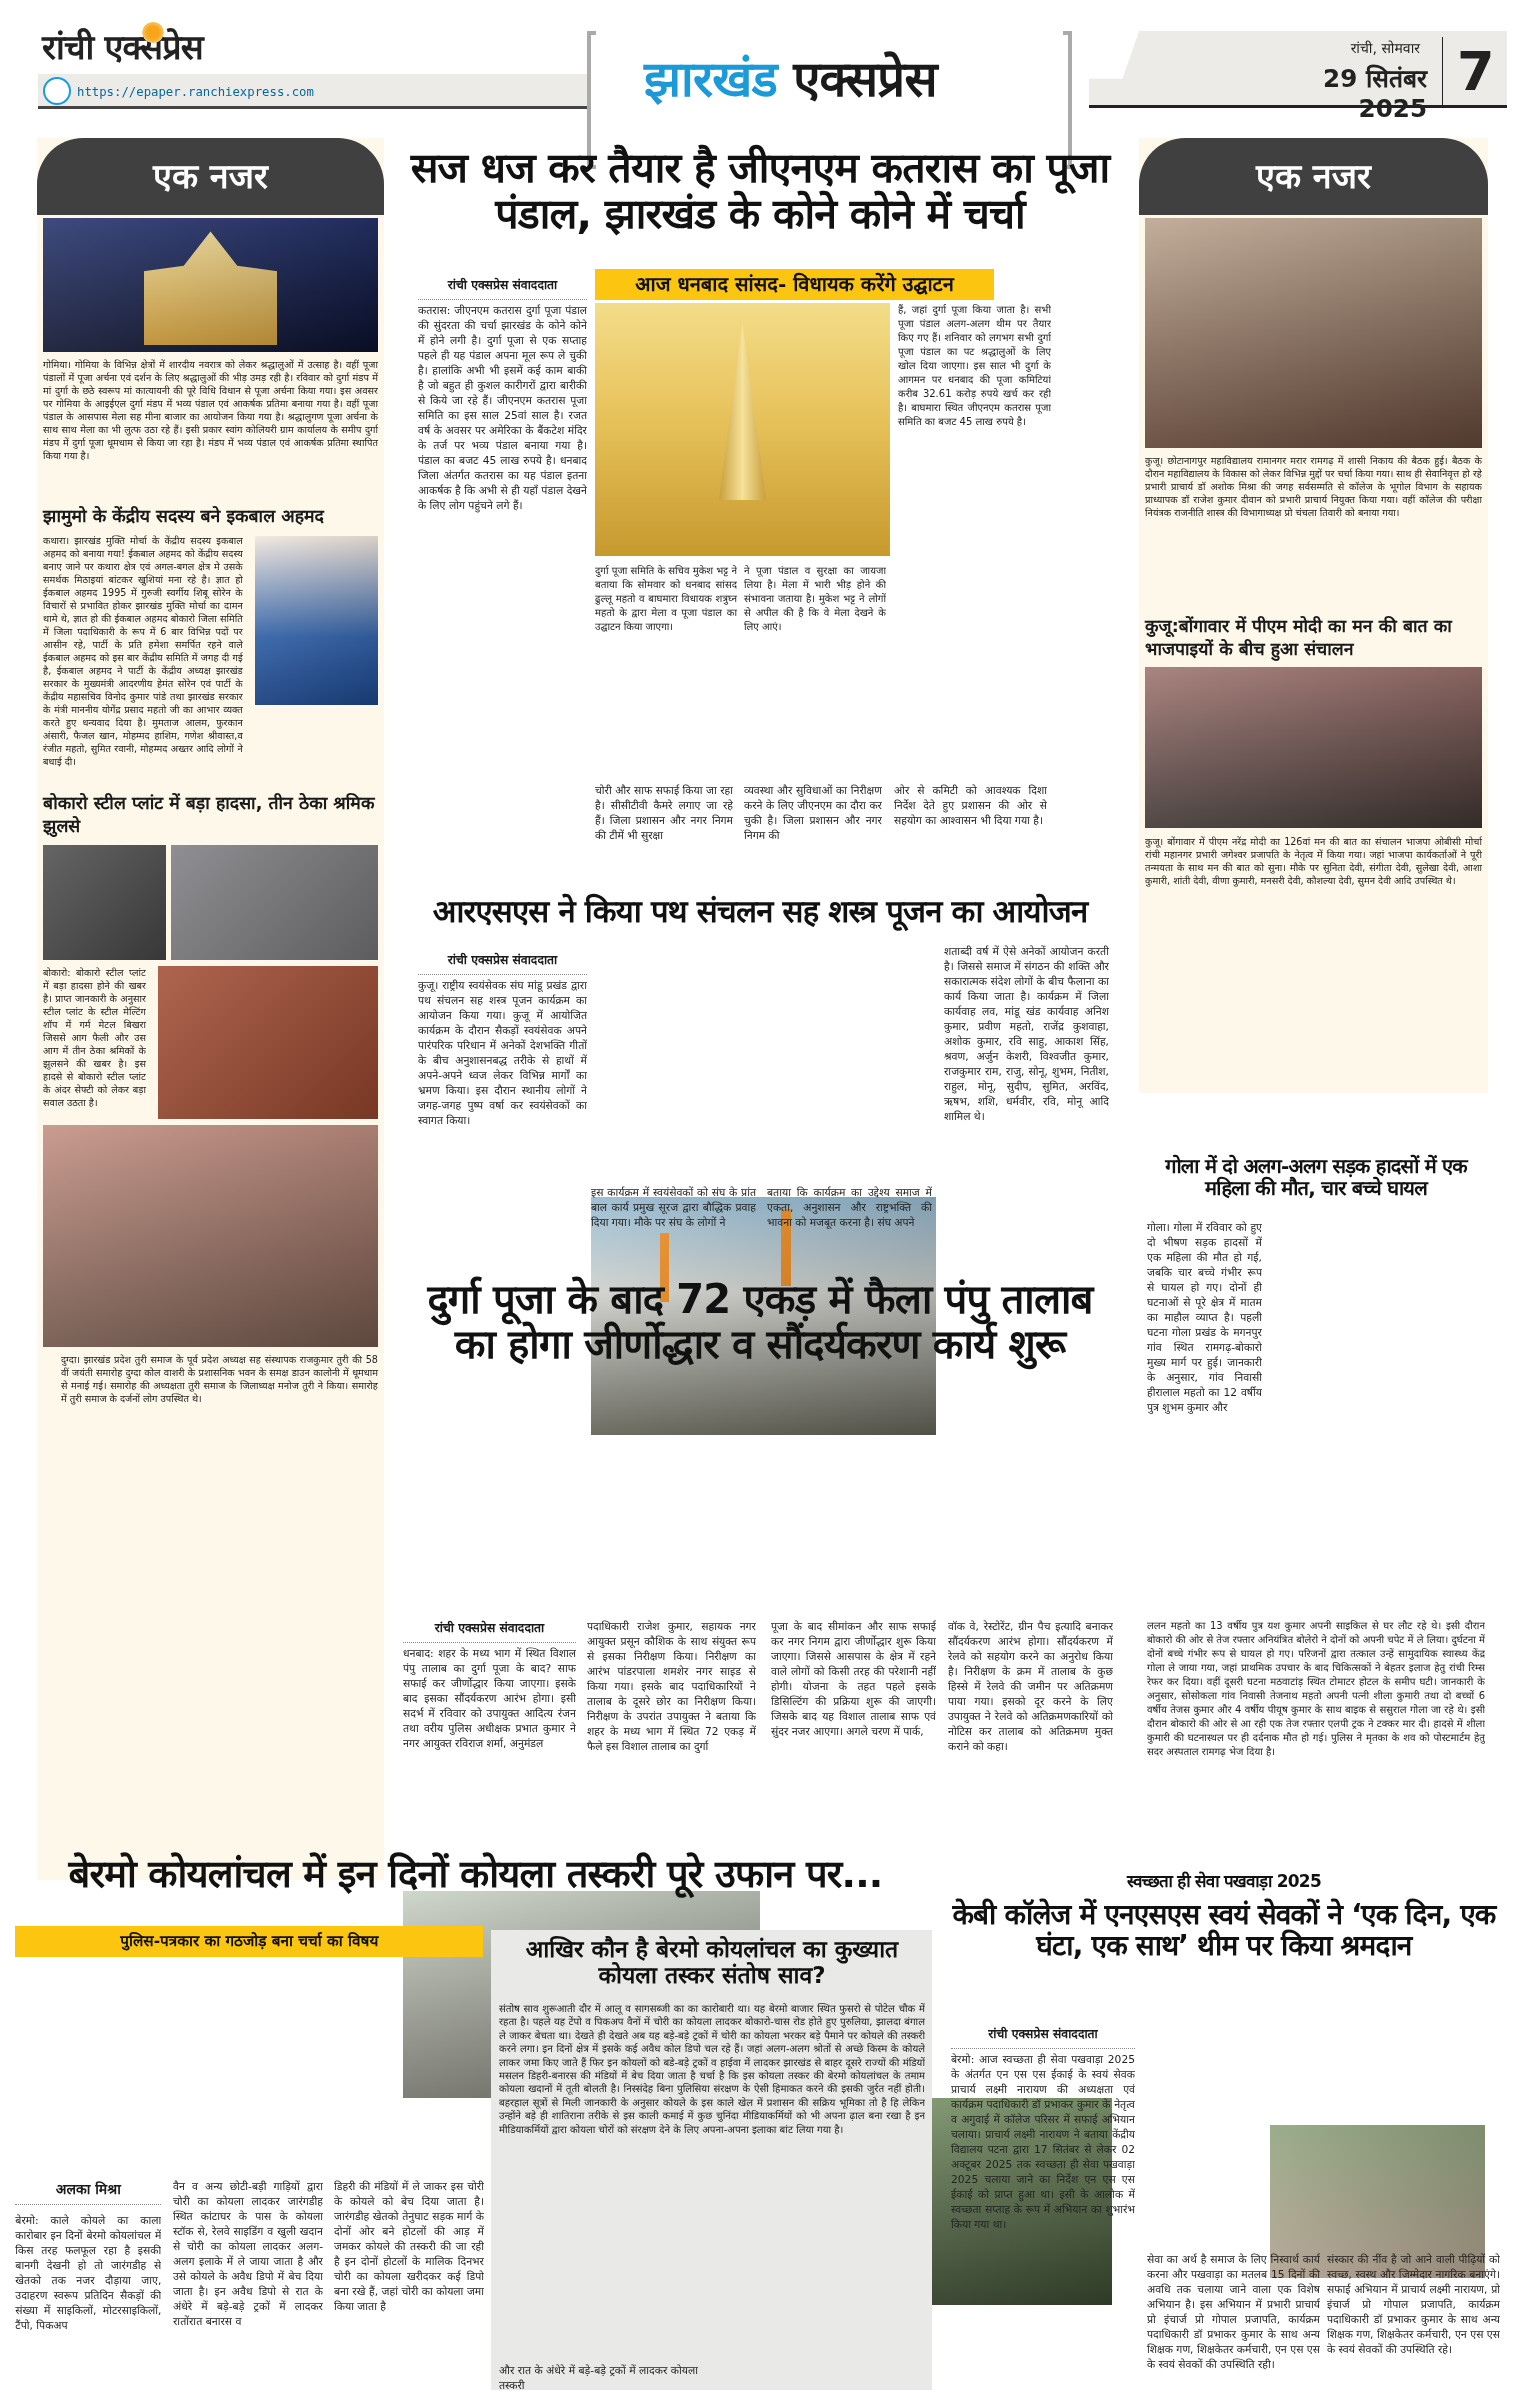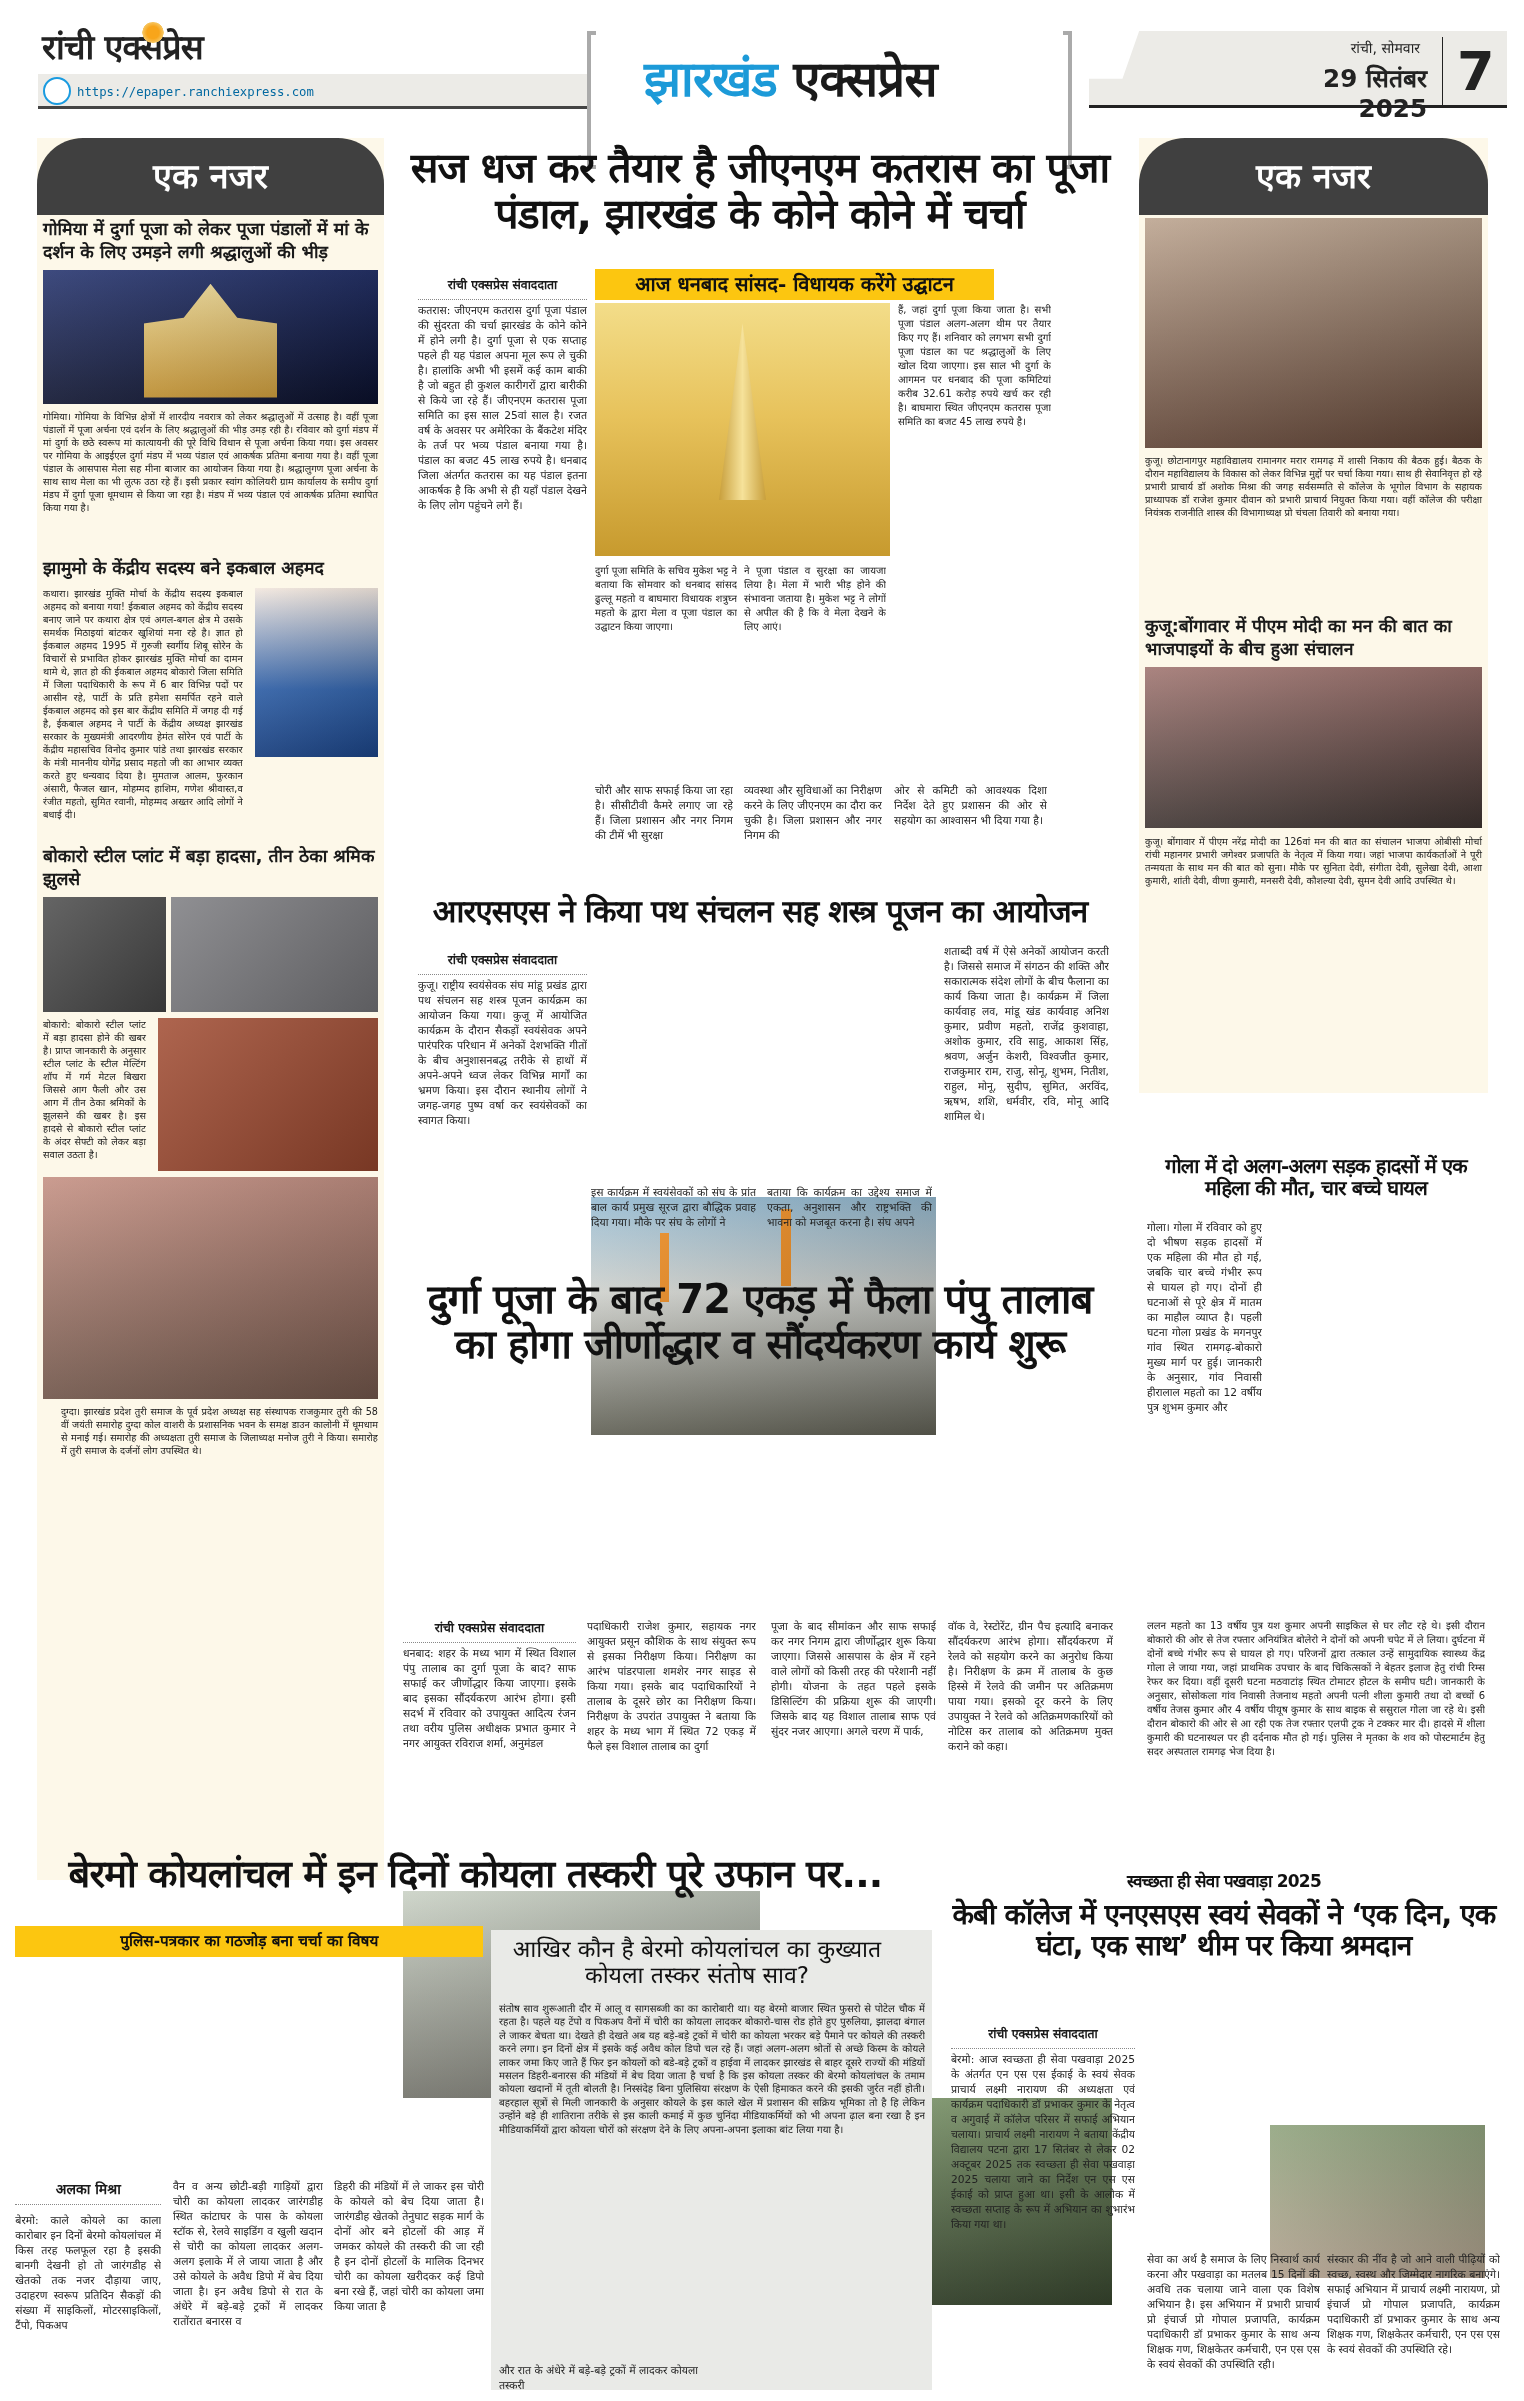--- a/index.html
+++ b/index.html
@@ -51,21 +51,20 @@
   <span class="blue">झारखंड</span>
   <span>एक्सप्रेस</span>
 </div>
 <div class="abs date-block"></div>
 <div class="abs date-place" style="left:1274px;width:146px;">रांची, सोमवार</div>
 <div class="abs date-full" style="left:1258px;width:169px;text-align:right;">29 सितंबर 2025</div>
 <div class="abs page-num">7</div>
 
 <div class="abs side" style="left:37px;top:138px;width:347px;height:1742px;">
   <div class="ek-nazar">एक नजर</div>
-  <div class="side-head">गोमिया में दुर्गा पूजा को लेकर पूजा पंडालों में मां के दर्शन के लिए उमड़ने लगी श्रद्धालुओं की भीड़</div>
   <div class="photo" style="height:134px;margin:3.1px 6.1px;background:linear-gradient(180deg,#1c2b68,#0c1230);">
     <div style="position:absolute;left:30%;top:10%;width:40%;height:85%;background:linear-gradient(180deg,#f8e29a,#d9a338);clip-path:polygon(50% 0,70% 30%,100% 35%,100% 100%,0 100%,0 35%,30% 30%);"></div>
   </div>
   <div class="side-body" style="height:147px;overflow:hidden;">गोमिया। गोमिया के विभिन्न क्षेत्रों में शारदीय नवरात्र को लेकर श्रद्धालुओं में उत्साह है। वहीं पूजा पंडालों में पूजा अर्चना एवं दर्शन के लिए श्रद्धालुओं की भीड़ उमड़ रही है। रविवार को दुर्गा मंडप में मां दुर्गा के छठे स्वरूप मां कात्यायनी की पूरे विधि विधान से पूजा अर्चना किया गया। इस अवसर पर गोमिया के आइईएल दुर्गा मंडप में भव्य पंडाल एवं आकर्षक प्रतिमा बनाया गया है। वहीं पूजा पंडाल के आसपास मेला सह मीना बाजार का आयोजन किया गया है। श्रद्धालुगण पूजा अर्चना के साथ साथ मेला का भी लुत्फ उठा रहे हैं। इसी प्रकार स्वांग कोलियरी ग्राम कार्यालय के समीप दुर्गा मंडप में दुर्गा पूजा धूमधाम से किया जा रहा है। मंडप में भव्य पंडाल एवं आकर्षक प्रतिमा स्थापित किया गया है।</div>
   <div class="side-head">झामुमो के केंद्रीय सदस्य बने इकबाल अहमद</div>
   <div style="display:flex;">
     <div class="side-body" style="flex:1;height:258px;overflow:hidden;">कथारा। झारखंड मुक्ति मोर्चा के केंद्रीय सदस्य इकबाल अहमद को बनाया गया! ईकबाल अहमद को केंद्रीय सदस्य बनाए जाने पर कथारा क्षेत्र एवं अगल-बगल क्षेत्र मे उसके समर्थक मिठाइयां बांटकर खुशियां मना रहे है। ज्ञात हो ईकबाल अहमद 1995 में गुरुजी स्वर्गीय शिबू सोरेन के विचारों से प्रभावित होकर झारखंड मुक्ति मोर्चा का दामन थामे थे, ज्ञात हो की ईकबाल अहमद बोकारो जिला समिति में जिला पदाधिकारी के रूप में 6 बार विभिन्न पदों पर आसीन रहे, पार्टी के प्रति हमेशा समर्पित रहने वाले ईकबाल अहमद को इस बार केंद्रीय समिति में जगह दी गई है, ईकबाल अहमद ने पार्टी के केंद्रीय अध्यक्ष झारखंड सरकार के मुख्यमंत्री आदरणीय हेमंत सोरेन एवं पार्टी के केंद्रीय महासचिव विनोद कुमार पांडे तथा झारखंड सरकार के मंत्री माननीय योगेंद्र प्रसाद महतो जी का आभार व्यक्त करते हुए धन्यवाद दिया है। मुमताज आलम, फुरकान अंसारी, फैजल खान, मोहम्मद हाशिम, गणेश श्रीवास्त,व रंजीत महतो, सुमित रवानी, मोहम्मद अख्तर आदि लोगों ने बधाई दी।</div>
     <div class="photo" style="width:123px;height:169px;margin:4.6px 6.1px;background:linear-gradient(180deg,#f2e6dc 0%,#3066b5 60%,#1f4c96 100%);"></div>
   </div>
   <div class="side-head">बोकारो स्टील प्लांट में बड़ा हादसा, तीन ठेका श्रमिक झुलसे</div>
@@ -131,21 +130,21 @@
 
 <div class="abs headline" style="left:23px;top:1853px;width:905px;font-size:38px;">बेरमो कोयलांचल में इन दिनों कोयला तस्करी पूरे उफान पर...</div>
 <div class="abs yellow-banner" style="left:15.3px;top:1926px;width:468px;height:31px;line-height:31px;font-size:15.3px;">पुलिस-पत्रकार का गठजोड़ बना चर्चा का विषय</div>
 
 <div class="abs byline" style="left:15.3px;top:2179px;width:146px;font-size:14px;">अलका मिश्रा</div>
 <div class="abs col-text" style="left:15.3px;top:2213px;width:146px;height:184px;overflow:hidden;">बेरमो: काले कोयले का काला कारोबार इन दिनों बेरमो कोयलांचल में किस तरह फलफूल रहा है इसकी बानगी देखनी हो तो जारंगडीह से खेतको तक नजर दौड़ाया जाए, उदाहरण स्वरूप प्रतिदिन सैकड़ों की संख्या में साइकिलों, मोटरसाइकिलों, टैंपो, पिकअप</div>
 <div class="abs col-text" style="left:173px;top:2179px;width:150px;height:219px;overflow:hidden;">वैन व अन्य छोटी-बड़ी गाड़ियों द्वारा चोरी का कोयला लादकर जारंगडीह स्थित कांटाघर के पास के कोयला स्टॉक से, रेलवे साइडिंग व खुली खदान से चोरी का कोयला लादकर अलग-अलग इलाके में ले जाया जाता है और उसे कोयले के अवैध डिपो में बेच दिया जाता है। इन अवैध डिपो से रात के अंधेरे में बड़े-बड़े ट्रकों में लादकर रातोंरात बनारस व</div>
 <div class="abs col-text" style="left:334px;top:2179px;width:150px;height:219px;overflow:hidden;">डिहरी की मंडियों में ले जाकर इस चोरी के कोयले को बेच दिया जाता है। जारंगडीह खेतको तेनुघाट सड़क मार्ग के दोनों ओर बने होटलों की आड़ में जमकर कोयले की तस्करी की जा रही है इन दोनों होटलों के मालिक दिनभर चोरी का कोयला खरीदकर कई डिपो बना रखे हैं, जहां चोरी का कोयला जमा किया जाता है</div>
 
 <div class="abs grey-box" style="left:491px;top:1930px;width:441px;height:460px;"></div>
-<div class="abs headline" style="left:484px;top:1937px;width:426px;font-size:23px;font-weight:400;letter-spacing:0;">आखिर कौन है बेरमो कोयलांचल का कुख्यात कोयला तस्कर संतोष साव?</div>
+<div class="abs headline" style="left:499px;top:1937px;width:426px;font-size:23px;font-weight:700;letter-spacing:0;">आखिर कौन है बेरमो कोयलांचल का कुख्यात कोयला तस्कर संतोष साव?</div>
 <div class="abs col-text" style="left:499px;top:2002px;width:426px;height:345px;overflow:hidden;font-size:10px;line-height:13.4px;">संतोष साव शुरूआती दौर में आलू व सागसब्जी का का कारोबारी था। यह बेरमो बाजार स्थित फुसरो से पोटेल चौक में रहता है। पहले यह टेंपो व पिकअप वैनों में चोरी का कोयला लादकर बोकारो-चास रोड होते हुए पुरुलिया, झालदा बंगाल ले जाकर बेचता था। देखते ही देखते अब यह बड़े-बड़े ट्रकों में चोरी का कोयला भरकर बड़े पैमाने पर कोयले की तस्करी करने लगा। इन दिनों क्षेत्र में इसके कई अवैध कोल डिपो चल रहे हैं। जहां अलग-अलग श्रोतों से अच्छे किस्म के कोयले लाकर जमा किए जाते हैं फिर इन कोयलों को बडे-बड़े ट्रकों व हाईवा में लादकर झारखंड से बाहर दूसरे राज्यों की मंडियों मसलन डिहरी-बनारस की मंडियों में बेच दिया जाता है चर्चा है कि इस कोयला तस्कर की बेरमो कोयलांचल के तमाम कोयला खदानों में तूती बोलती है। निस्संदेह बिना पुलिसिया संरक्षण के ऐसी हिमाकत करने की इसकी जुर्रत नहीं होती। बहरहाल सूत्रों से मिली जानकारी के अनुसार कोयले के इस काले खेल में प्रशासन की सक्रिय भूमिका तो है हि लेकिन उन्होंने बड़े ही शातिराना तरीके से इस काली कमाई में कुछ चुनिंदा मीडियाकर्मियों को भी अपना ढ़ाल बना रखा है इन मीडियाकर्मियों द्वारा कोयला चोरों को संरक्षण देने के लिए अपना-अपना इलाका बांट लिया गया है।</div>
 <div class="abs col-text" style="left:499px;top:2363px;width:199px;height:31px;overflow:hidden;">और रात के अंधेरे में बड़े-बड़े ट्रकों में लादकर कोयला तस्करी</div>
 
 <div class="abs headline" style="left:944px;top:1872px;width:560px;font-size:17px;">स्वच्छता ही सेवा पखवाड़ा 2025</div>
 <div class="abs headline" style="left:944px;top:1899px;width:560px;font-size:28px;">केबी कॉलेज में एनएसएस स्वयं सेवकों ने ‘एक दिन, एक घंटा, एक साथ’ थीम पर किया श्रमदान</div>
 <div class="abs byline" style="left:951px;top:2025px;width:184px;">रांची एक्सप्रेस संवाददाता</div>
 <div class="abs col-text" style="left:951px;top:2052px;width:184px;height:345px;overflow:hidden;">बेरमो: आज स्वच्छता ही सेवा पखवाड़ा 2025 के अंतर्गत एन एस एस ईकाई के स्वयं सेवक प्राचार्य लक्ष्मी नारायण की अध्यक्षता एवं कार्यक्रम पदाधिकारी डॉ प्रभाकर कुमार के नेतृत्व व अगुवाई में कॉलेज परिसर में सफाई अभियान चलाया। प्राचार्य लक्ष्मी नारायण ने बताया केंद्रीय विद्यालय पटना द्वारा 17 सितंबर से लेकर 02 अक्टूबर 2025 तक स्वच्छता ही सेवा पखवाड़ा 2025 चलाया जाने का निर्देश एन एस एस ईकाई को प्राप्त हुआ था। इसी के आलोक में स्वच्छता सप्ताह के रूप में अभियान का शुभारंभ किया गया था।</div>
 
 <div class="abs col-text" style="left:1147px;top:2252px;width:173px;height:146px;overflow:hidden;">सेवा का अर्थ है समाज के लिए निस्वार्थ कार्य करना और पखवाड़ा का मतलब 15 दिनों की अवधि तक चलाया जाने वाला एक विशेष अभियान है। इस अभियान में प्रभारी प्राचार्य प्रो इंचार्ज प्रो गोपाल प्रजापति, कार्यक्रम पदाधिकारी डॉ प्रभाकर कुमार के साथ अन्य शिक्षक गण, शिक्षकेतर कर्मचारी, एन एस एस के स्वयं सेवकों की उपस्थिति रही।</div>
 <div class="abs col-text" style="left:1327px;top:2252px;width:173px;height:146px;overflow:hidden;">संस्कार की नींव है जो आने वाली पीढ़ियों को स्वच्छ, स्वस्थ और जिम्मेदार नागरिक बनाएंगे। सफाई अभियान में प्राचार्य लक्ष्मी नारायण, प्रो इंचार्ज प्रो गोपाल प्रजापति, कार्यक्रम पदाधिकारी डॉ प्रभाकर कुमार के साथ अन्य शिक्षक गण, शिक्षकेतर कर्मचारी, एन एस एस के स्वयं सेवकों की उपस्थिति रहे।</div>

